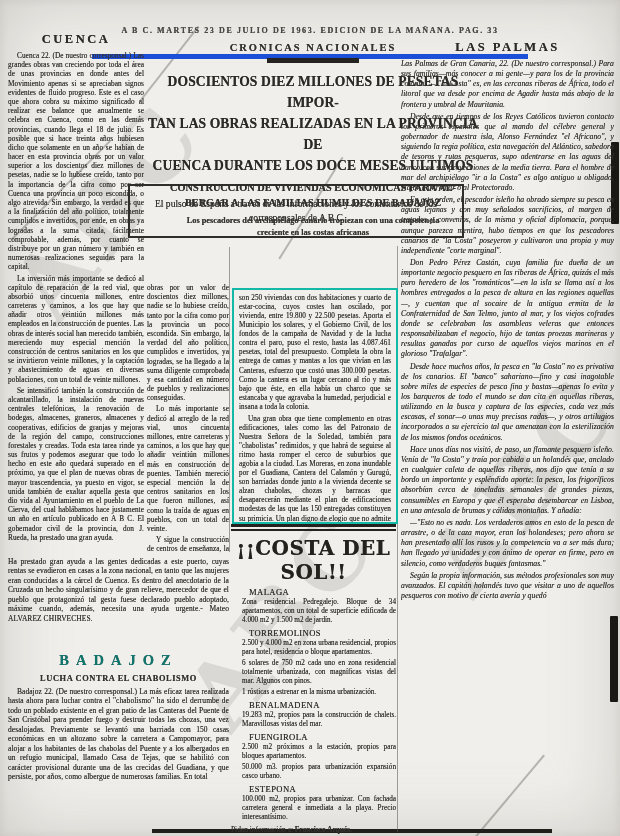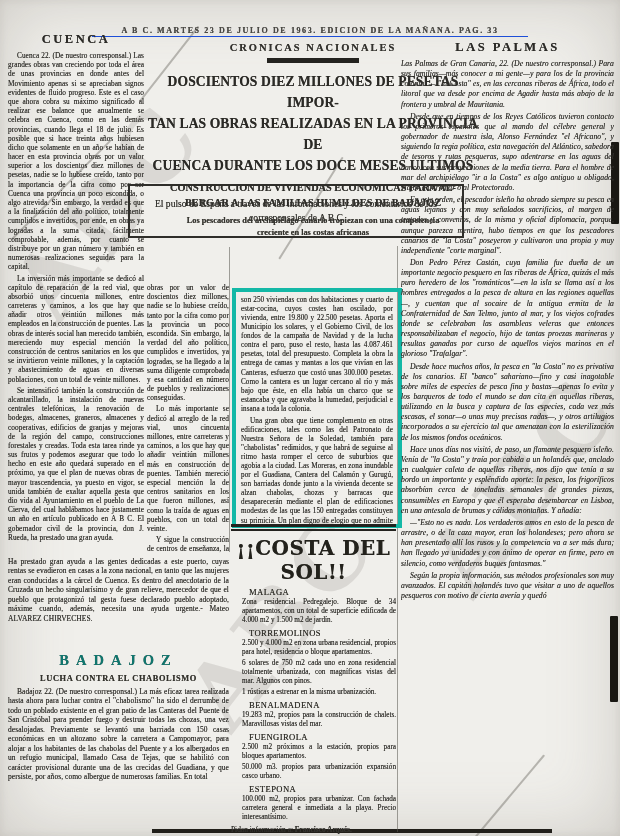--- a/index.html
+++ b/index.html
@@ -7,41 +7,41 @@
     position:relative;width:620px;height:836px;overflow:hidden;
     background:#f0efeb;
     box-shadow:inset 0 0 70px rgba(118,112,100,.28), inset 0 0 8px rgba(120,115,105,.15);
     font-family:"Liberation Serif","DejaVu Serif",serif;
     color:#34332f;
   }
   .ink{ text-shadow:0 0 .6px rgba(52,51,47,.75); }
   .hdr{
     position:absolute;left:92px;top:26px;width:436px;text-align:center;
     font-size:8px;letter-spacing:1.6px;color:#4a4944;font-weight:bold;
-    border-bottom:1px solid #1d4ed8;padding-bottom:1px;
+    border-bottom:5px solid #1d4ed8;padding-bottom:19px;
   }
   .colhead{font-weight:bold;font-size:12.5px;letter-spacing:2.5px;text-align:center;color:#2c2b28;margin:0 0 4px;}
   .small{font-size:7.3px;line-height:1.26;text-align:justify;letter-spacing:.05px;}
   .para{margin:0 0 2px;text-indent:9px;}
   .col1{position:absolute;left:8px;top:32px;width:136px;height:514px;overflow:hidden;}
   .centerblock{position:absolute;left:146px;top:42px;width:334px;text-align:center;}
   .sect{font-size:10.5px;font-weight:bold;letter-spacing:2px;color:#33322e;}
   .sectbar{width:92px;height:5px;background:#24231f;margin:5px auto 8px;}
   .headline{font-weight:bold;font-size:13.6px;line-height:1.55;letter-spacing:.1px;color:#2b2a26;}
   .subhead{font-weight:bold;font-size:10.3px;line-height:1.45;margin-top:5px;color:#2e2d29;}
   .deck{font-weight:bold;font-size:8.3px;line-height:1.4;margin-top:4px;color:#36352f;}
   .pulsebox{
     position:absolute;left:128px;top:184px;width:308px;height:44px;
     border:2px solid #2f2e2a;display:flex;align-items:center;justify-content:center;
     font-size:9.6px;text-align:center;padding:3px 12px;line-height:1.5;color:#33322d;
   }
   .col2{position:absolute;left:147px;top:247px;width:82px;height:307px;overflow:hidden;}
   .boxed{
     position:absolute;left:232px;top:288px;width:152px;height:224px;overflow:hidden;
-    border:4px solid #14b8a6;padding:4px 5px;
+    border:2px solid #14b8a6;padding:4px 5px;
   }
   .boxed .small{font-size:7.2px;}
   .closing{position:absolute;left:8px;top:557px;width:221px;height:94px;overflow:hidden;}
   .badajoz{position:absolute;left:8px;top:652px;width:221px;height:180px;overflow:hidden;}
   .badtitle{font-weight:bold;font-size:14.5px;letter-spacing:7px;text-align:center;color:#0f766e;margin:0 0 5px;}
   .badsub{font-weight:bold;font-size:8.4px;letter-spacing:.6px;text-align:center;margin:0 0 4px;color:#33322c;}
   .ad{position:absolute;left:231px;top:524px;width:165px;height:310px;overflow:hidden;}
   .adrule{height:2.6px;background:#23221e;margin-bottom:2.6px;}
   .adrule.thin{height:1.6px;}
   .adtitle{font-weight:bold;font-size:20px;letter-spacing:.5px;text-align:center;color:#23221c;margin:5px 0 3px;

